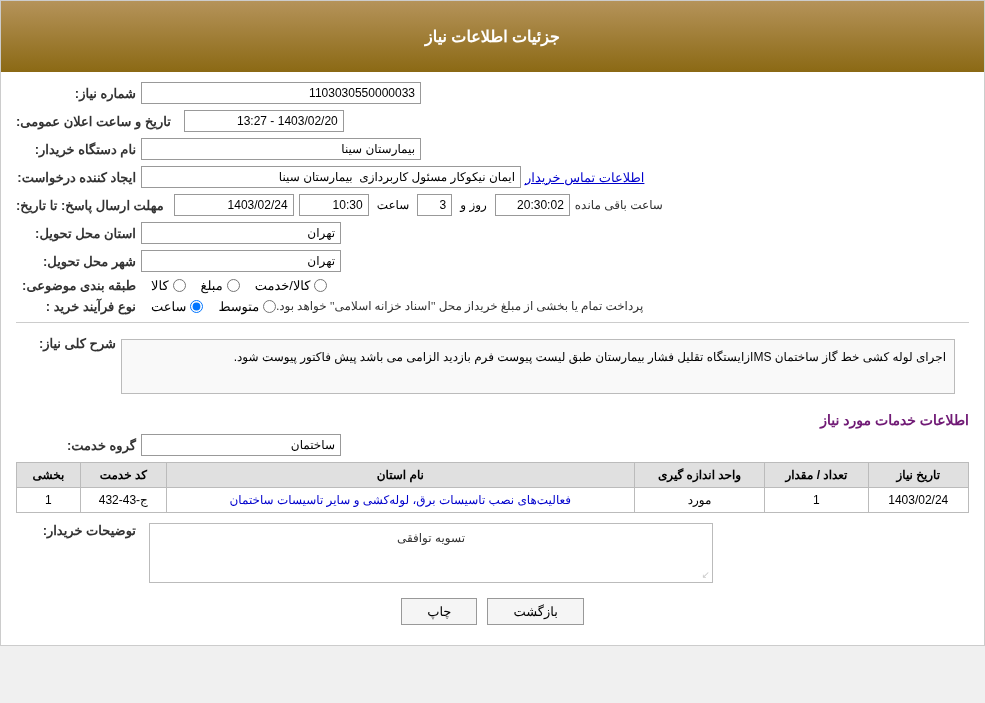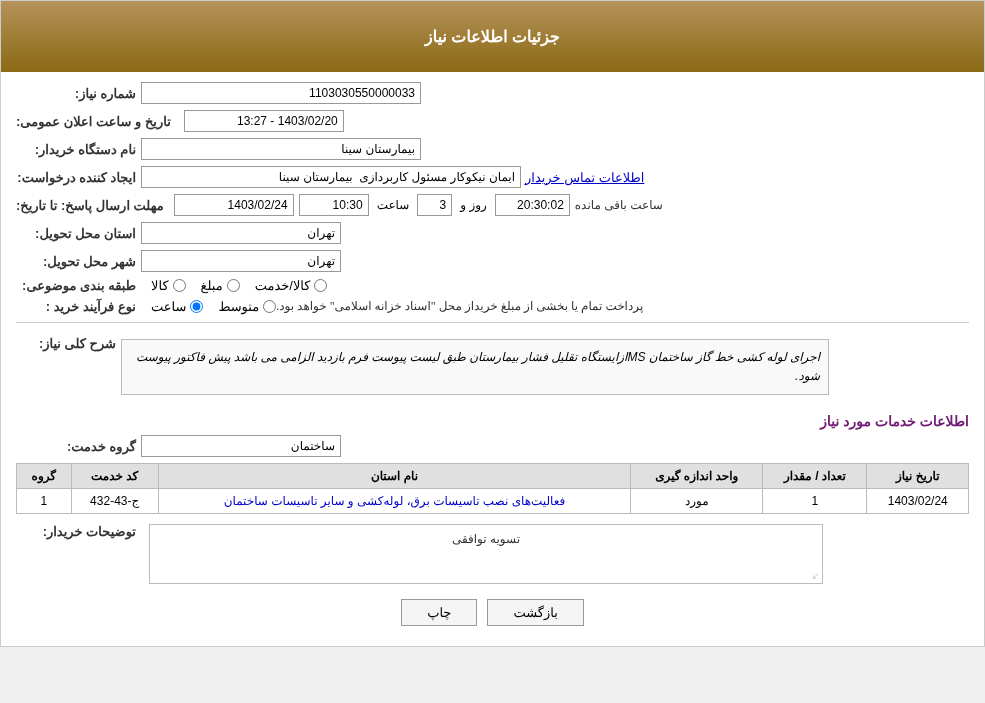--- a/index.html
+++ b/index.html
@@ -132,21 +132,21 @@
     .buyer-comments {
       display: flex;
       align-items: flex-start;
       margin-top: 10px;
       gap: 8px;
       justify-content: flex-end;
     }
     .buyer-comments-area {
       border: 1px solid #bbb;
       background: #fff;
-      width: 674px;
+      width: 564px;
       min-height: 60px;
       font-size: 12px;
       padding: 4px;
       direction: rtl;
       text-align: right;
       position: relative;
     }
     .comment-inner {
       padding: 3px;
       text-align: center;
@@ -272,21 +272,21 @@
           <input type="radio" name="ptype" checked="" style="">
           <span>ساعت</span>
         </label>
       </div>
       <span class="form-label">نوع فرآیند خرید :</span>
     </div>
 
     <hr class="separator">
 
     <div style="display:flex; align-items:flex-start; justify-content:flex-end; margin-bottom:8px;">
-      <div class="description-box" style="width:708px;font-style:italic;">
+      <div class="description-box" style="width:834px;">
         <span>اجرای لوله کشی خط گاز ساختمان MSازایستگاه تقلیل فشار بیمارستان طبق لیست پیوست فرم بازدید الزامی می باشد پیش فاکتور پیوست شود.</span>
       </div>
       <span class="form-label" style="min-width:100px; margin-top:5px;">شرح کلی نیاز:</span>
     </div>
 
     <div class="services-section">
       <div class="section-title">اطلاعات خدمات مورد نیاز</div>
 
       <div class="group-row">
         <input class="form-input input-medium" type="text" readonly="" value="ساختمان" style="">
@@ -294,21 +294,21 @@
       </div>
 
       <table class="services-table">
         <thead>
           <tr>
             <th>تاریخ نیاز</th>
             <th>تعداد / مقدار</th>
             <th>واحد اندازه گیری</th>
             <th>نام استان</th>
             <th>کد خدمت</th>
-            <th>گروه</th>
+            <th>بخشی</th>
           </tr>
         </thead>
         <tbody id="services-tbody">
         <tr>
       <td>1403/02/24</td>
       <td>1</td>
       <td>مورد</td>
       <td class="td-service-name">فعالیت‌های نصب تاسیسات برق، لوله‌کشی و سایر تاسیسات ساختمان</td>
       <td>ج-43-432</td>
       <td>1</td>

